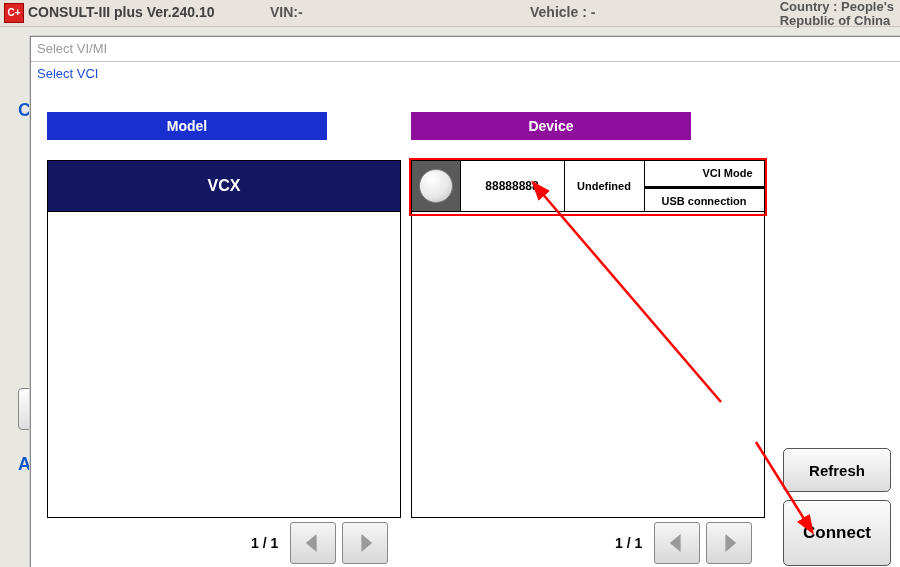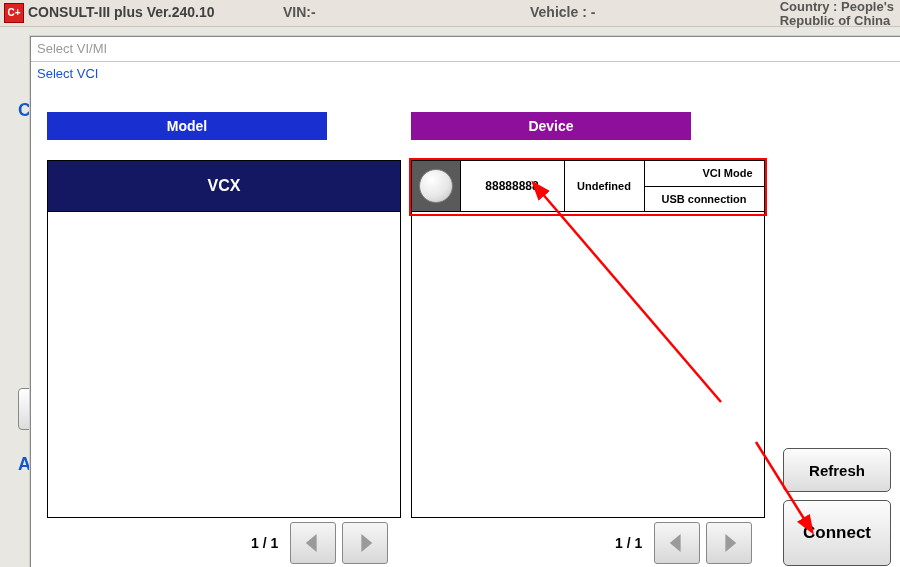--- a/index.html
+++ b/index.html
@@ -29,21 +29,21 @@
   .panel-body{position:relative;margin-top:20px;width:352px;height:356px;background:#fff;border:1px solid #000;}
   
   .model-strip{height:50px;background:#141862;color:#fff;font-weight:bold;font-size:16px;text-align:center;line-height:50px;border-bottom:1px solid #000;}
   
   .device-row{position:relative;height:50px;border-bottom:1px solid #000;}
   .dev-icon-cell{position:absolute;left:0;top:0;width:48px;height:50px;border-right:1px solid #000;background:#5a5a5a;display:flex;align-items:center;justify-content:center;}
   .dev-icon{width:32px;height:32px;border-radius:50%;background:radial-gradient(circle at 35% 30%,#fff,#e8e8e8 55%,#bcbcbc);border:1px solid #808080;}
   .dev-serial{position:absolute;left:48px;top:0;width:104px;height:50px;border-right:1px solid #000;text-align:center;line-height:50px;font-weight:bold;font-size:12px;}
   .dev-status{position:absolute;left:152px;top:0;width:80px;height:50px;border-right:1px solid #000;text-align:center;line-height:50px;font-weight:bold;font-size:11px;}
   .dev-right{position:absolute;left:232px;top:0;right:0;height:50px;}
-  .dev-right-top{height:25px;border-bottom:1px solid #000000;text-align:center;line-height:25px;font-weight:bold;font-size:11px;padding-left:47px;}
+  .dev-right-top{height:25px;border-bottom:3px solid #000000;text-align:center;line-height:25px;font-weight:bold;font-size:11px;padding-left:47px;}
   .dev-right-bot{height:25px;text-align:center;line-height:25px;font-weight:bold;font-size:11px;}
   .red-highlight{position:absolute;left:-3px;top:-3px;width:354px;height:54px;border:2px solid #f00;pointer-events:none;}
   
   .pager{position:absolute;top:460px;display:flex;align-items:center;gap:6px;}
   .pager.model{left:220px;}
   .pager.device{left:584px;}
   .page-txt{font-weight:bold;font-size:14px;margin-right:6px;}
   .nav-btn{width:44px;height:40px;background:linear-gradient(#f6f6f6,#d8d8d8);border:1px solid #888;border-radius:3px;display:flex;align-items:center;justify-content:center;color:#8a8a8a;}
   .nav-btn svg{width:18px;height:18px;}
   
@@ -54,21 +54,21 @@
   .arrow{position:absolute;pointer-events:none;}
 </style>
 </head>
 <body>
 
 <div class="stage">
 
   <div class="topbar">
     <div class="app-icon">C+</div>
     <div class="app-title">CONSULT-III plus  Ver.240.10</div>
-    <div class="top-field" style="left:270px;margin-left:13px;">VIN:-</div>
+    <div class="top-field" style="left:270px;">VIN:-</div>
     <div class="top-field" style="left:530px;">Vehicle : -</div>
     <div class="country">
       <span>Country : People's</span><br>
       <span>Republic of China</span>
     </div>
   </div>
 
   <div class="blue-letter letter-c">C</div>
   <div class="blue-letter letter-a">A</div>
   <div class="left-tool-btn"></div>

